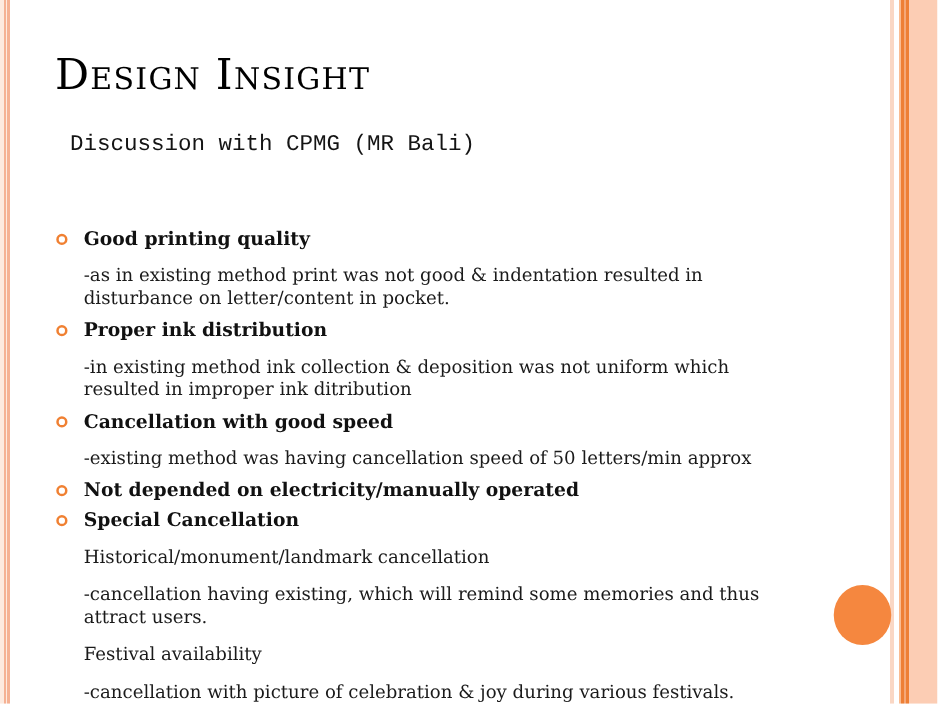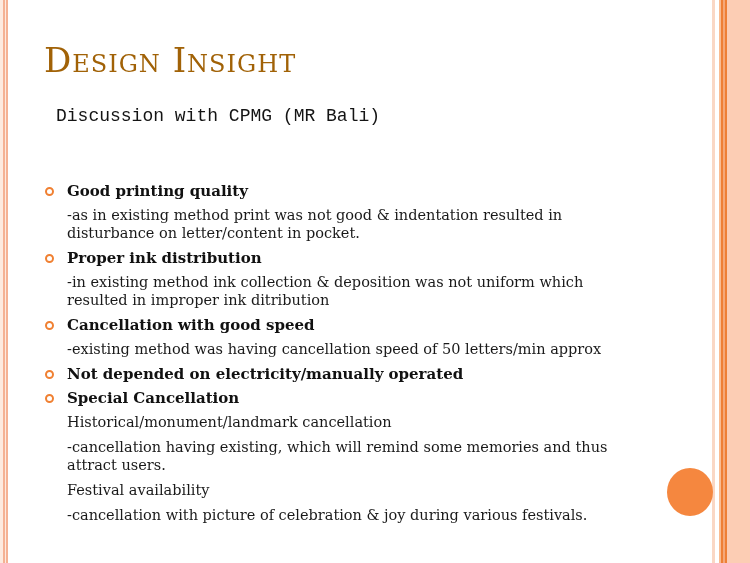--- a/index.html
+++ b/index.html
@@ -30,21 +30,21 @@
     width: 46px; height: 48px; border-radius: 50%;
     background: #f5873f;
   }
 
   .title {
     position: absolute; left: 44px; top: 40px; margin: 0;
     font-variant: small-caps;
     font-weight: 400;
     font-size: 34px;
     letter-spacing: 1px;
-    color: #a16207;
+    color: #000000;
     white-space: nowrap;
   }
   .subtitle {
     position: absolute; left: 56px; top: 106px;
     font-size: 18px;
     color: #141414;
     white-space: nowrap;
     font-family: Liberation Mono, monospace;
   }
 
@@ -64,21 +64,21 @@
     margin-right: 13px;
     background: transparent;
   }
   .bhead {
     font-weight: bold;
     font-size: 15px;
     line-height: 18px;
     color: #111111;
   }
   .bpara {
-    margin: 0 0 7px 22px;
+    margin: 12px 0 7px 22px;
     font-size: 14.5px;
     line-height: 18px;
   }
 </style>
 </head>
 <body>
 
 <div class="slide">
   <div class="stripe-left"></div>
   <div class="stripe-right"></div>

